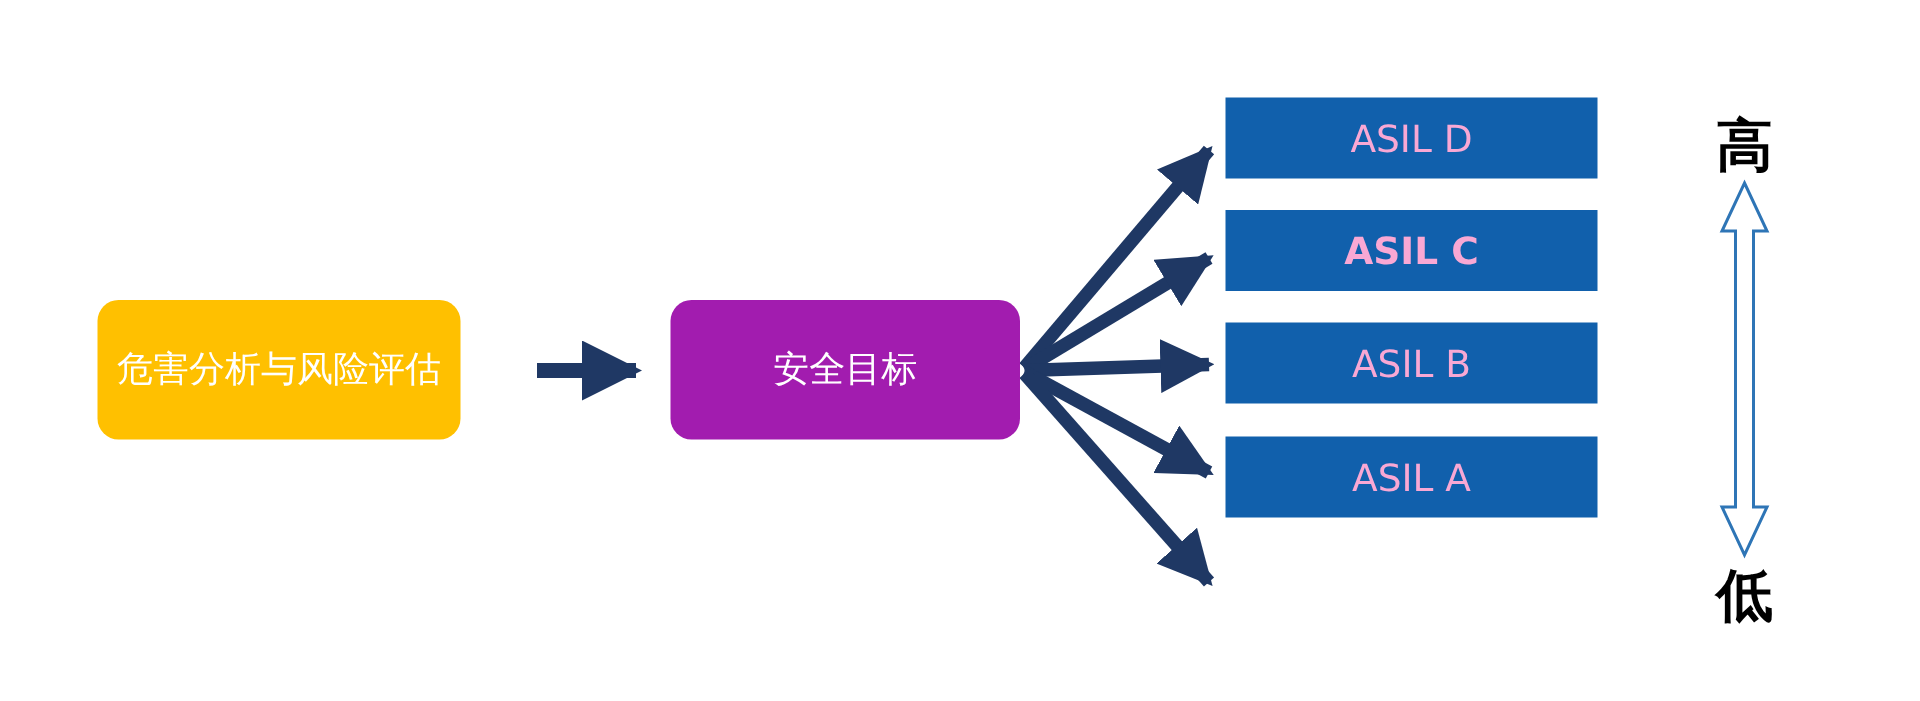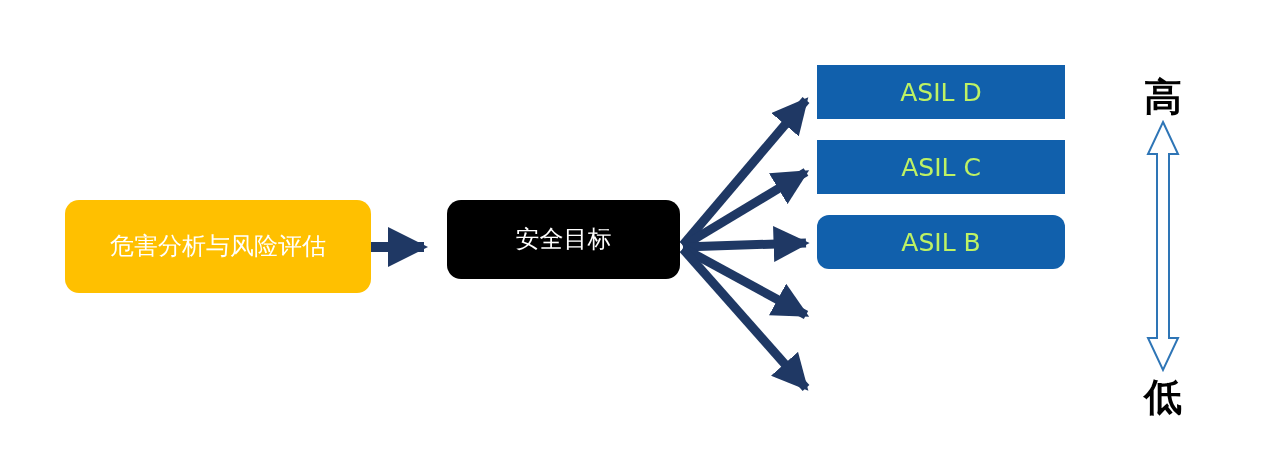--- a/index.html
+++ b/index.html
@@ -26,44 +26,44 @@
     flex-direction: column;
     align-items: center;
     justify-content: center;
     text-align: center;
     color: #ffffff;
     border-radius: 14px;
     line-height: 1.4;
   }
   .hara-box {
     left: 65px; top: 200px;
-    width: 306px; height: 93px;
+    width: 242px; height: 93px;
     background: #FFC000;
     font-size: 24px;
   }
   .goal-box {
     left: 447px; top: 200px;
-    width: 233px; height: 79px;
-    background: #000000;
+    width: 233px; height: 93px;
+    background: #a21caf;
     font-size: 24px;
   }
   .asil-box {
     position: absolute;
     left: 817px;
     width: 248px; height: 54px;
     background: #1160AC;
-    color: #bef264;
+    color: #f9a8d4;
     display: flex;
     align-items: center;
     justify-content: center;
     font-size: 25px;
   }
   .asil-d  { top: 65px; }
-  .asil-c  { top: 140px; }
-  .asil-b  { top: 215px; border-radius: 12px; }
+  .asil-c  { top: 140px; font-weight: bold; }
+  .asil-b  { top: 215px; }
   .asil-a  { top: 291px; }
   .asil-qm { top: 368px; }
   .scale-label {
     position: absolute;
     left: 1123px;
     width: 80px;
     text-align: center;
     font-size: 38px;
     font-weight: bold;
     color: #000000;
@@ -104,17 +104,20 @@
 
   <div class="asil-box asil-d">
     <span>ASIL D</span>
   </div>
   <div class="asil-box asil-c">
     <span>ASIL C</span>
   </div>
   <div class="asil-box asil-b">
     <span>ASIL B</span>
   </div>
+  <div class="asil-box asil-a">
+    <span>ASIL A</span>
+  </div>
 
   <div class="scale-label scale-high">高</div>
   <div class="scale-label scale-low">低</div>
 
 </div>
 
 </body></html>

